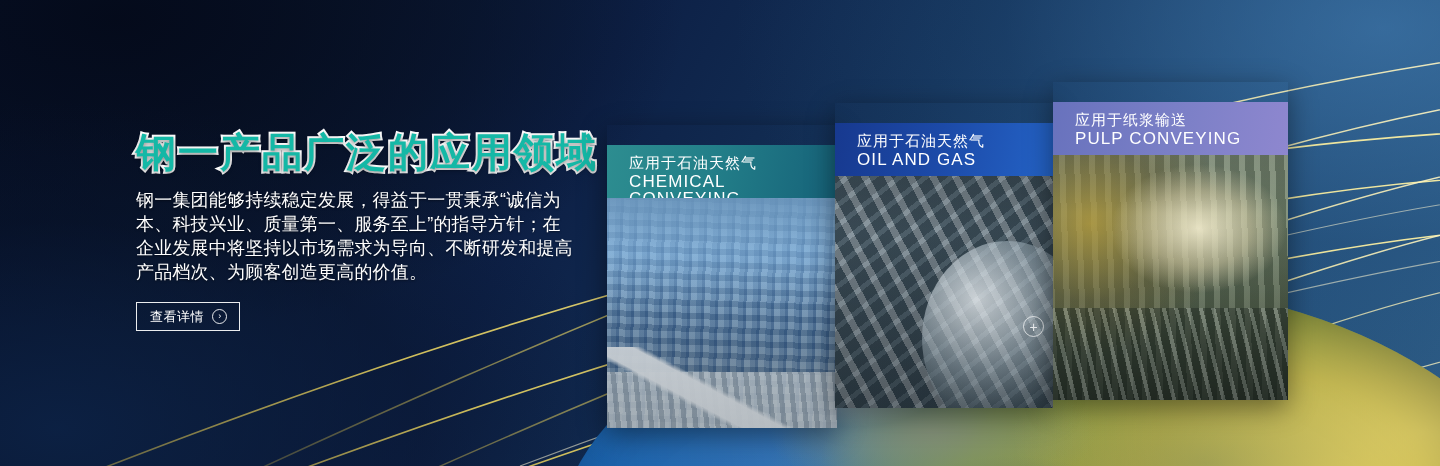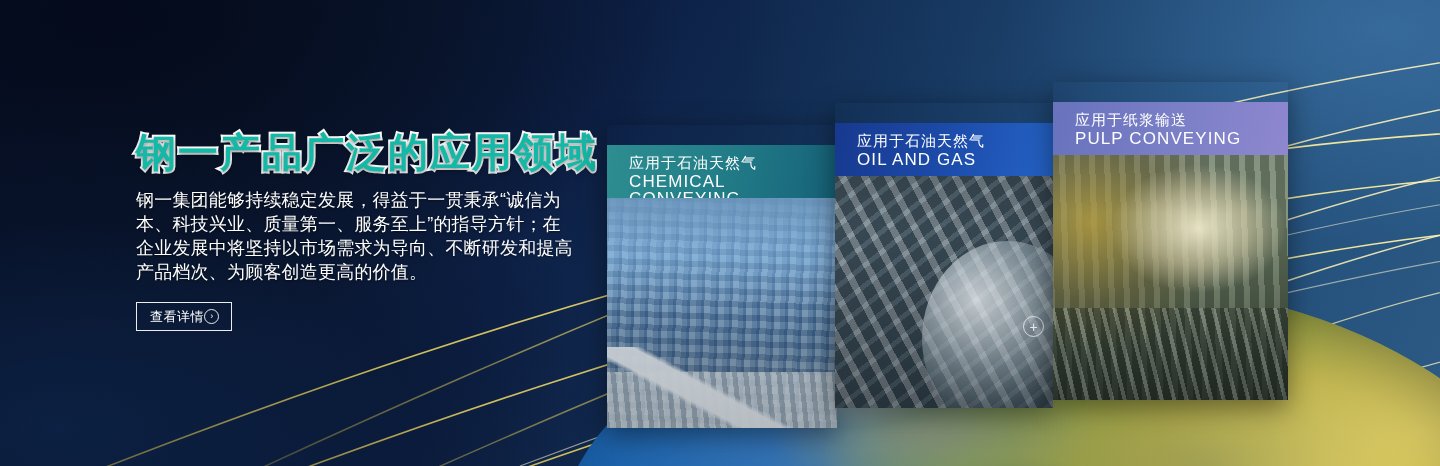--- a/index.html
+++ b/index.html
@@ -96,21 +96,21 @@
     line-height:24px;
     color:#ffffff;
     letter-spacing:.2px;
     width:442px;
     text-shadow:0 1px 2px rgba(0,0,0,.5);
   }
 
   .cta{
     display:inline-flex;
     align-items:center;
-    gap:0;
+    gap:8px;
     margin-top:18px;
     padding:6px 12px 6px 13px;
     border:1px solid rgba(255,255,255,.92);
     color:#ffffff;
     font-size:13px;
     letter-spacing:.5px;
     background:transparent;
     cursor:pointer;
     text-decoration:none;
     white-space:nowrap;

